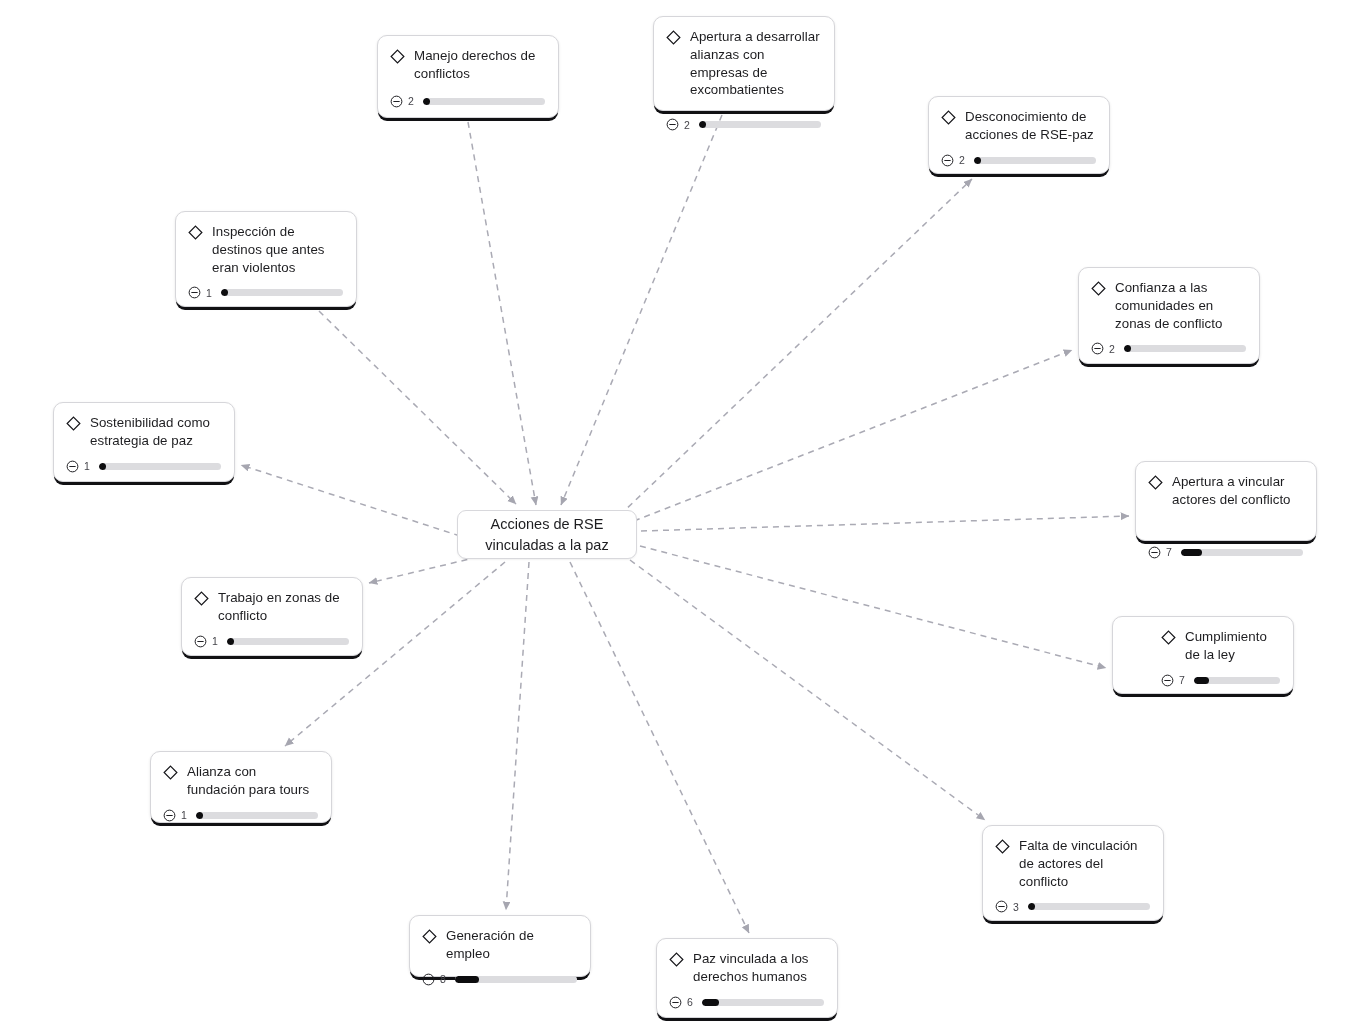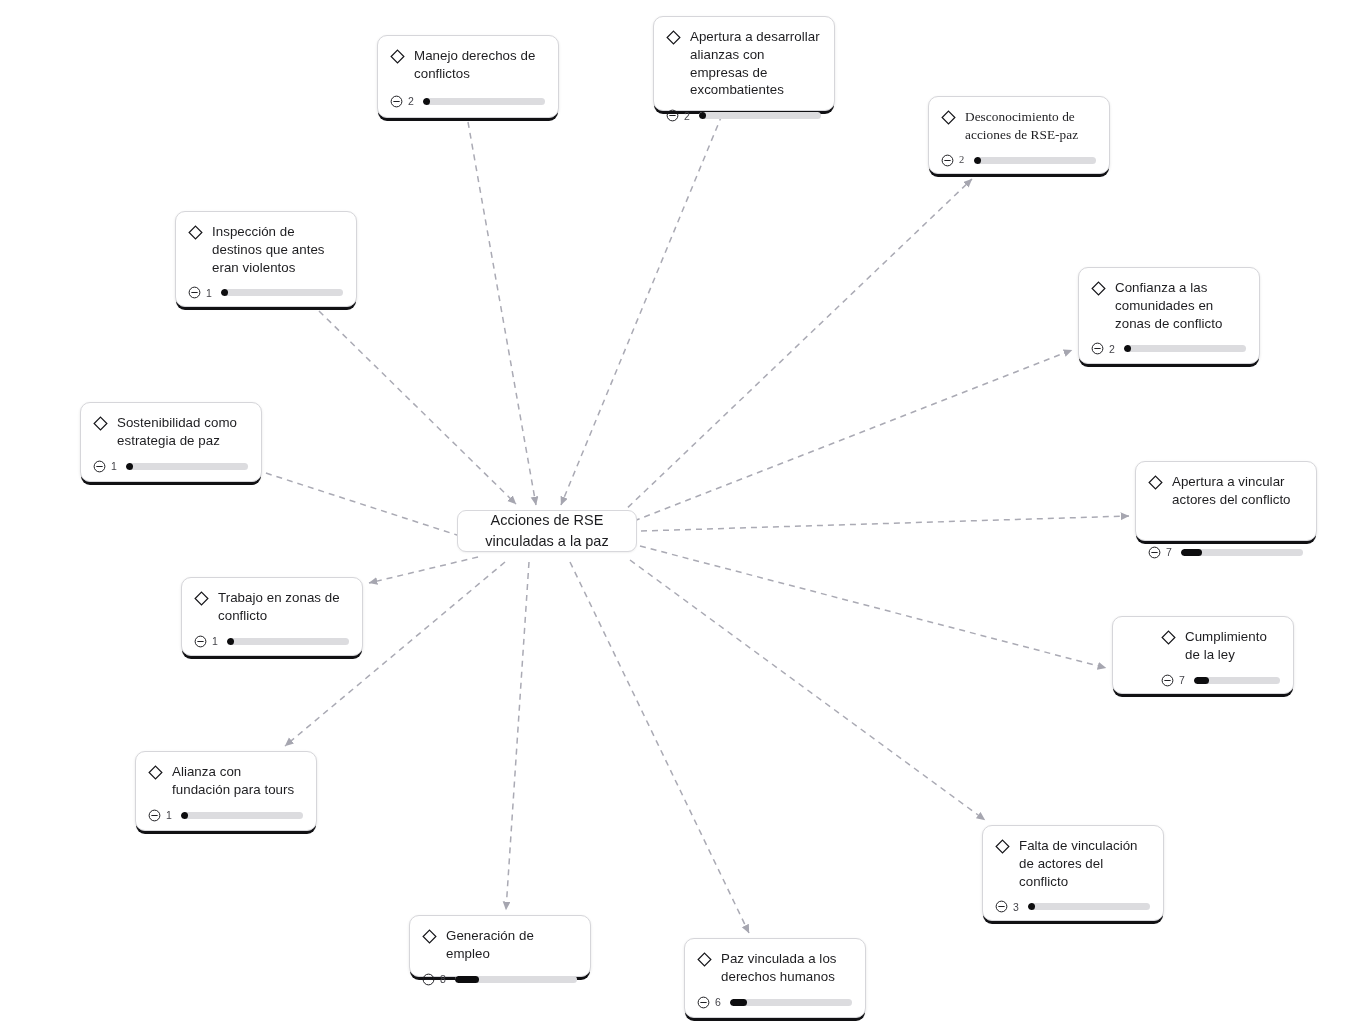--- a/index.html
+++ b/index.html
@@ -141,21 +141,21 @@
         <line x1="460" y1="536" x2="241" y2="465" stroke="#aaaab4" stroke-width="1.5" stroke-dasharray="6 5" marker-end="url(#arrowhead)"></line>
         <line x1="478" y1="557" x2="369" y2="583" stroke="#aaaab4" stroke-width="1.5" stroke-dasharray="6 5" marker-end="url(#arrowhead)"></line>
         <line x1="640" y1="546" x2="1106" y2="668" stroke="#aaaab4" stroke-width="1.5" stroke-dasharray="6 5" marker-end="url(#arrowhead)"></line>
         <line x1="505" y1="562" x2="285" y2="746" stroke="#aaaab4" stroke-width="1.5" stroke-dasharray="6 5" marker-end="url(#arrowhead)"></line>
         <line x1="630" y1="560" x2="985" y2="820" stroke="#aaaab4" stroke-width="1.5" stroke-dasharray="6 5" marker-end="url(#arrowhead)"></line>
         <line x1="529" y1="562" x2="506" y2="910" stroke="#aaaab4" stroke-width="1.5" stroke-dasharray="6 5" marker-end="url(#arrowhead)"></line>
         <line x1="570" y1="562" x2="749" y2="933" stroke="#aaaab4" stroke-width="1.5" stroke-dasharray="6 5" marker-end="url(#arrowhead)"></line>
       </g>
   </svg>
 
-  <div class="center-node" style="left: 457px; top: 510px; width: 180px; height: 42px;">
+  <div class="center-node" style="left: 457px; top: 510px; width: 180px; height: 49px;">
     <div class="center-label">Acciones de RSE
 vinculadas a la paz</div>
   </div>
 
   <div id="nodes-layer">
       <div class="card" style="left: 377px; top: 35px; width: 182px; height: 83px;">
         <div class="card-head">
           <svg class="diamond-icon" viewBox="0 0 16 16">
             <path d="M8 1.2 L14.8 8 L8 14.8 L1.2 8 Z" fill="none" stroke="#141418" stroke-width="1.25"></path>
           </svg>
@@ -165,39 +165,39 @@
           <svg class="minus-circle-icon" viewBox="0 0 16 16">
             <circle cx="8" cy="8" r="6.6" fill="none" stroke="#1a1a1e" stroke-width="1.2"></circle>
             <line x1="4.6" y1="8" x2="11.4" y2="8" stroke="#1a1a1e" stroke-width="1.2" stroke-linecap="round"></line>
           </svg>
           <span class="count">2</span>
           <span class="bar-track">
             <span class="bar-fill" style="width:4%"></span>
           </span>
         </div>
       </div>
-      <div class="card" style="left: 653px; top: 16px; width: 182px; height: 95px;">
+      <div class="card" style="left: 653px; top: 16px; width: 182px; height: 95px; gap: 9px;">
         <div class="card-head">
           <svg class="diamond-icon" viewBox="0 0 16 16">
             <path d="M8 1.2 L14.8 8 L8 14.8 L1.2 8 Z" fill="none" stroke="#141418" stroke-width="1.25"></path>
           </svg>
           <div class="card-title">Apertura a desarrollar alianzas con empresas de excombatientes</div>
         </div>
         <div class="card-foot">
           <svg class="minus-circle-icon" viewBox="0 0 16 16">
             <circle cx="8" cy="8" r="6.6" fill="none" stroke="#1a1a1e" stroke-width="1.2"></circle>
             <line x1="4.6" y1="8" x2="11.4" y2="8" stroke="#1a1a1e" stroke-width="1.2" stroke-linecap="round"></line>
           </svg>
           <span class="count">2</span>
           <span class="bar-track">
             <span class="bar-fill" style="width:4%"></span>
           </span>
         </div>
       </div>
-      <div class="card" style="left: 928px; top: 96px; width: 182px; height: 78px; font-family: Liberation Serif, serif;">
+      <div class="card" style="left: 928px; top: 96px; width: 182px; height: 78px;">
         <div class="card-head">
           <svg class="diamond-icon" viewBox="0 0 16 16">
             <path d="M8 1.2 L14.8 8 L8 14.8 L1.2 8 Z" fill="none" stroke="#141418" stroke-width="1.25"></path>
           </svg>
           <div class="card-title">Desconocimiento de acciones de RSE-paz</div>
         </div>
         <div class="card-foot">
           <svg class="minus-circle-icon" viewBox="0 0 16 16">
             <circle cx="8" cy="8" r="6.6" fill="none" stroke="#1a1a1e" stroke-width="1.2"></circle>
             <line x1="4.6" y1="8" x2="11.4" y2="8" stroke="#1a1a1e" stroke-width="1.2" stroke-linecap="round"></line>
@@ -255,21 +255,21 @@
           <svg class="minus-circle-icon" viewBox="0 0 16 16">
             <circle cx="8" cy="8" r="6.6" fill="none" stroke="#1a1a1e" stroke-width="1.2"></circle>
             <line x1="4.6" y1="8" x2="11.4" y2="8" stroke="#1a1a1e" stroke-width="1.2" stroke-linecap="round"></line>
           </svg>
           <span class="count">7</span>
           <span class="bar-track">
             <span class="bar-fill" style="width:17%"></span>
           </span>
         </div>
       </div>
-      <div class="card" style="left: 53px; top: 402px; width: 182px; height: 80px; margin-left: 27px;">
+      <div class="card" style="left: 53px; top: 402px; width: 182px; height: 80px;">
         <div class="card-head">
           <svg class="diamond-icon" viewBox="0 0 16 16">
             <path d="M8 1.2 L14.8 8 L8 14.8 L1.2 8 Z" fill="none" stroke="#141418" stroke-width="1.25"></path>
           </svg>
           <div class="card-title">Sostenibilidad como estrategia de paz</div>
         </div>
         <div class="card-foot">
           <svg class="minus-circle-icon" viewBox="0 0 16 16">
             <circle cx="8" cy="8" r="6.6" fill="none" stroke="#1a1a1e" stroke-width="1.2"></circle>
             <line x1="4.6" y1="8" x2="11.4" y2="8" stroke="#1a1a1e" stroke-width="1.2" stroke-linecap="round"></line>
@@ -309,21 +309,21 @@
           <svg class="minus-circle-icon" viewBox="0 0 16 16">
             <circle cx="8" cy="8" r="6.6" fill="none" stroke="#1a1a1e" stroke-width="1.2"></circle>
             <line x1="4.6" y1="8" x2="11.4" y2="8" stroke="#1a1a1e" stroke-width="1.2" stroke-linecap="round"></line>
           </svg>
           <span class="count">7</span>
           <span class="bar-track">
             <span class="bar-fill" style="width:17%"></span>
           </span>
         </div>
       </div>
-      <div class="card" style="left: 135px; top: 751px; width: 182px; height: 80px;">
+      <div class="card" style="left: 150px; top: 751px; width: 182px; height: 72px;">
         <div class="card-head">
           <svg class="diamond-icon" viewBox="0 0 16 16">
             <path d="M8 1.2 L14.8 8 L8 14.8 L1.2 8 Z" fill="none" stroke="#141418" stroke-width="1.25"></path>
           </svg>
           <div class="card-title">Alianza con fundación para tours</div>
         </div>
         <div class="card-foot">
           <svg class="minus-circle-icon" viewBox="0 0 16 16">
             <circle cx="8" cy="8" r="6.6" fill="none" stroke="#1a1a1e" stroke-width="1.2"></circle>
             <line x1="4.6" y1="8" x2="11.4" y2="8" stroke="#1a1a1e" stroke-width="1.2" stroke-linecap="round"></line>
@@ -363,21 +363,21 @@
           <svg class="minus-circle-icon" viewBox="0 0 16 16">
             <circle cx="8" cy="8" r="6.6" fill="none" stroke="#1a1a1e" stroke-width="1.2"></circle>
             <line x1="4.6" y1="8" x2="11.4" y2="8" stroke="#1a1a1e" stroke-width="1.2" stroke-linecap="round"></line>
           </svg>
           <span class="count">8</span>
           <span class="bar-track">
             <span class="bar-fill" style="width:20%"></span>
           </span>
         </div>
       </div>
-      <div class="card" style="left: 684px; top: 938px; width: 182px; height: 80px;">
+      <div class="card" style="left: 656px; top: 938px; width: 182px; height: 80px;">
         <div class="card-head">
           <svg class="diamond-icon" viewBox="0 0 16 16">
             <path d="M8 1.2 L14.8 8 L8 14.8 L1.2 8 Z" fill="none" stroke="#141418" stroke-width="1.25"></path>
           </svg>
           <div class="card-title">Paz vinculada a los derechos humanos</div>
         </div>
         <div class="card-foot">
           <svg class="minus-circle-icon" viewBox="0 0 16 16">
             <circle cx="8" cy="8" r="6.6" fill="none" stroke="#1a1a1e" stroke-width="1.2"></circle>
             <line x1="4.6" y1="8" x2="11.4" y2="8" stroke="#1a1a1e" stroke-width="1.2" stroke-linecap="round"></line>

